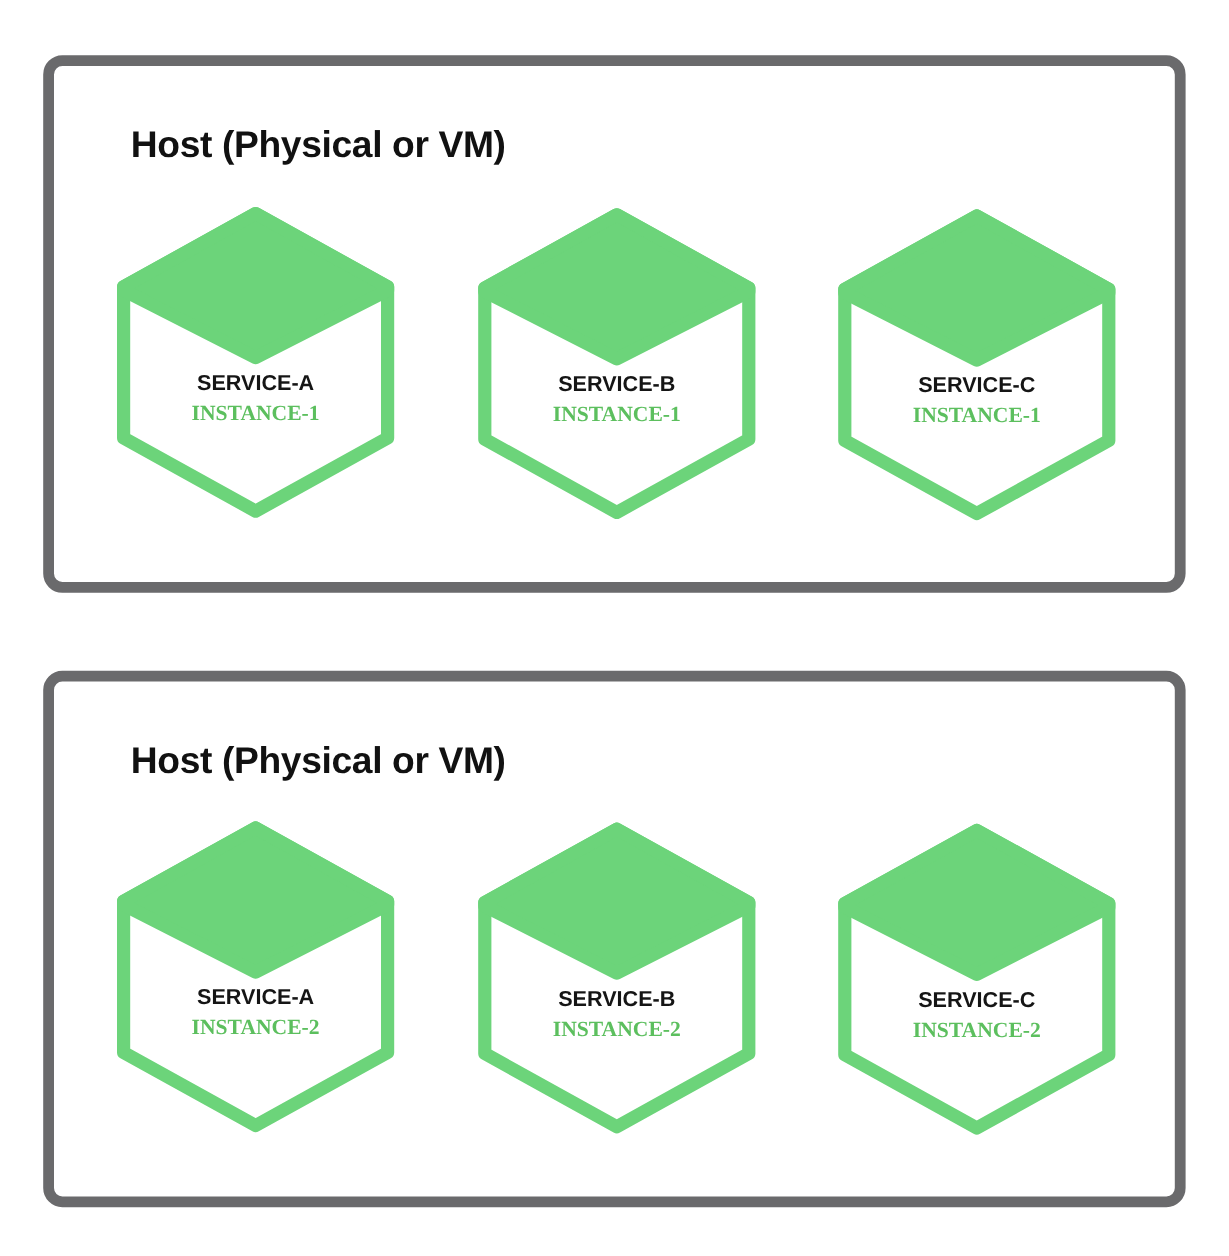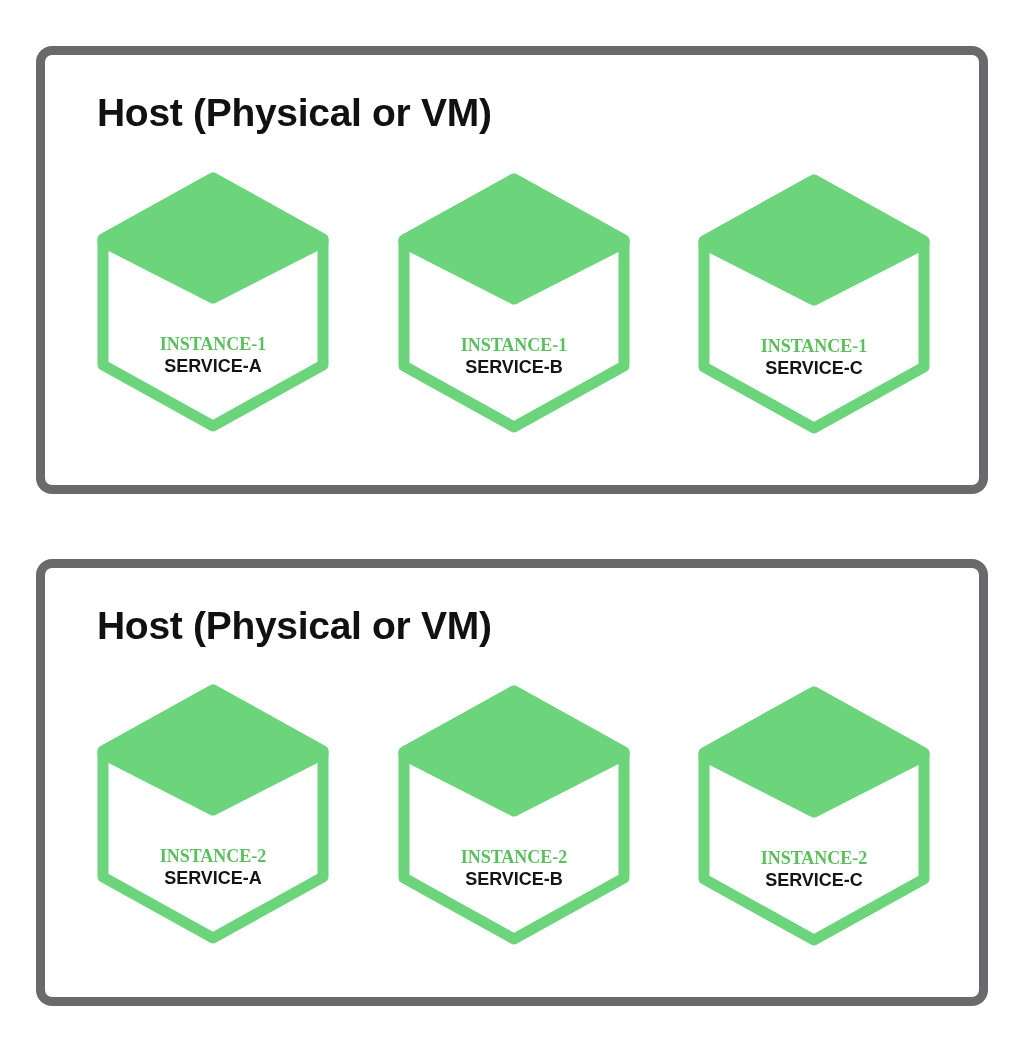--- a/index.html
+++ b/index.html
@@ -20,22 +20,22 @@
       width: 952px;
       box-sizing: border-box;
       border: 9px solid #6a6a6c;
       border-radius: 16px;
       background: #ffffff;
     }
     .host-title {
       position: absolute;
       left: 52px;
       top: 36px;
-      margin: 0;
-      font-size: 39px;
+      margin: 12px;
+      font-size: 31px;
       font-weight: 700;
       color: #111111;
       letter-spacing: -0.3px;
       white-space: nowrap;
     }
     .hex {
       position: absolute;
       width: 232px;
       height: 260px;
     }
@@ -52,21 +52,20 @@
       left: 0;
       width: 232px;
       text-align: center;
       font-weight: 700;
       font-size: 18px;
       white-space: nowrap;
     }
     .svc {
       top: 137px;
       color: #151515;
-      margin-top: 47px;
     }
     .inst {
       top: 162px;
       color: #5cbf5e;
       font-family: Liberation Serif, serif;
     }
   </style>
 </head>
 <body>
 

